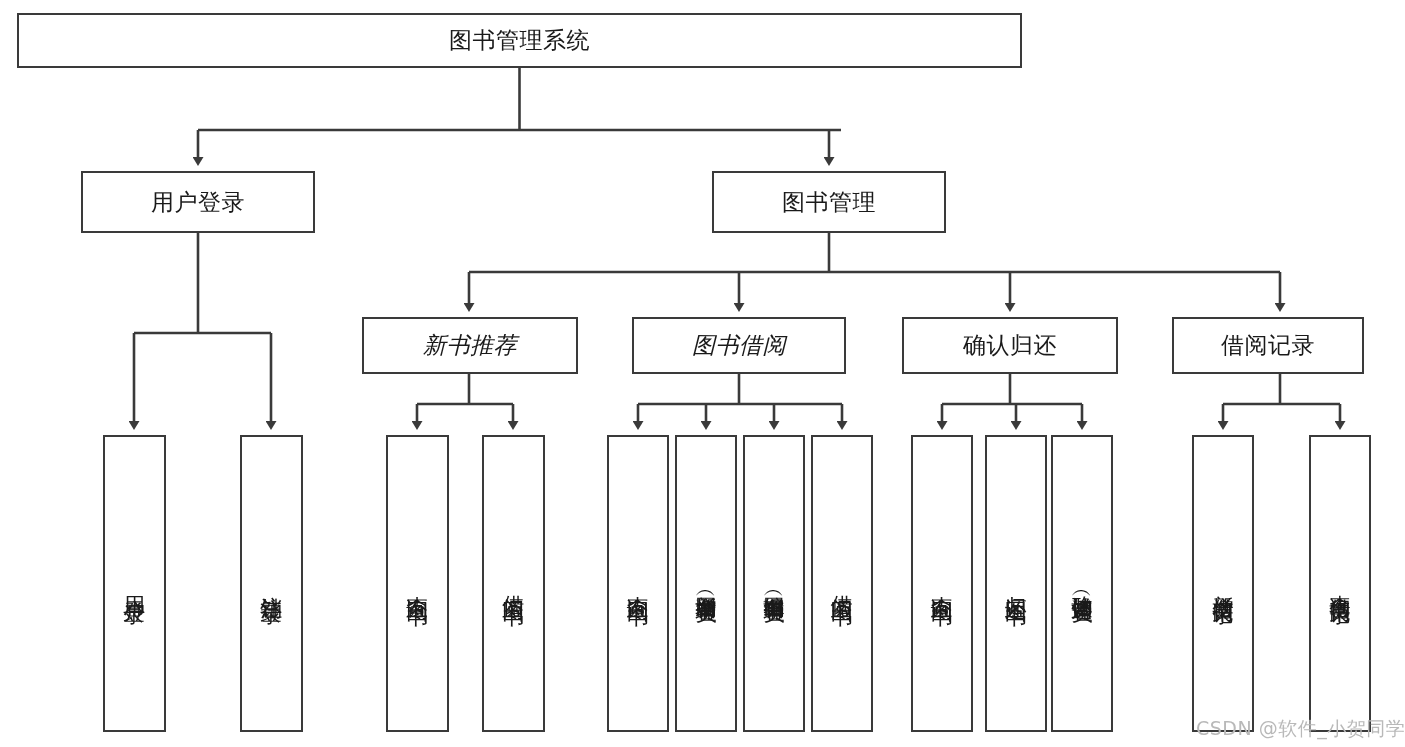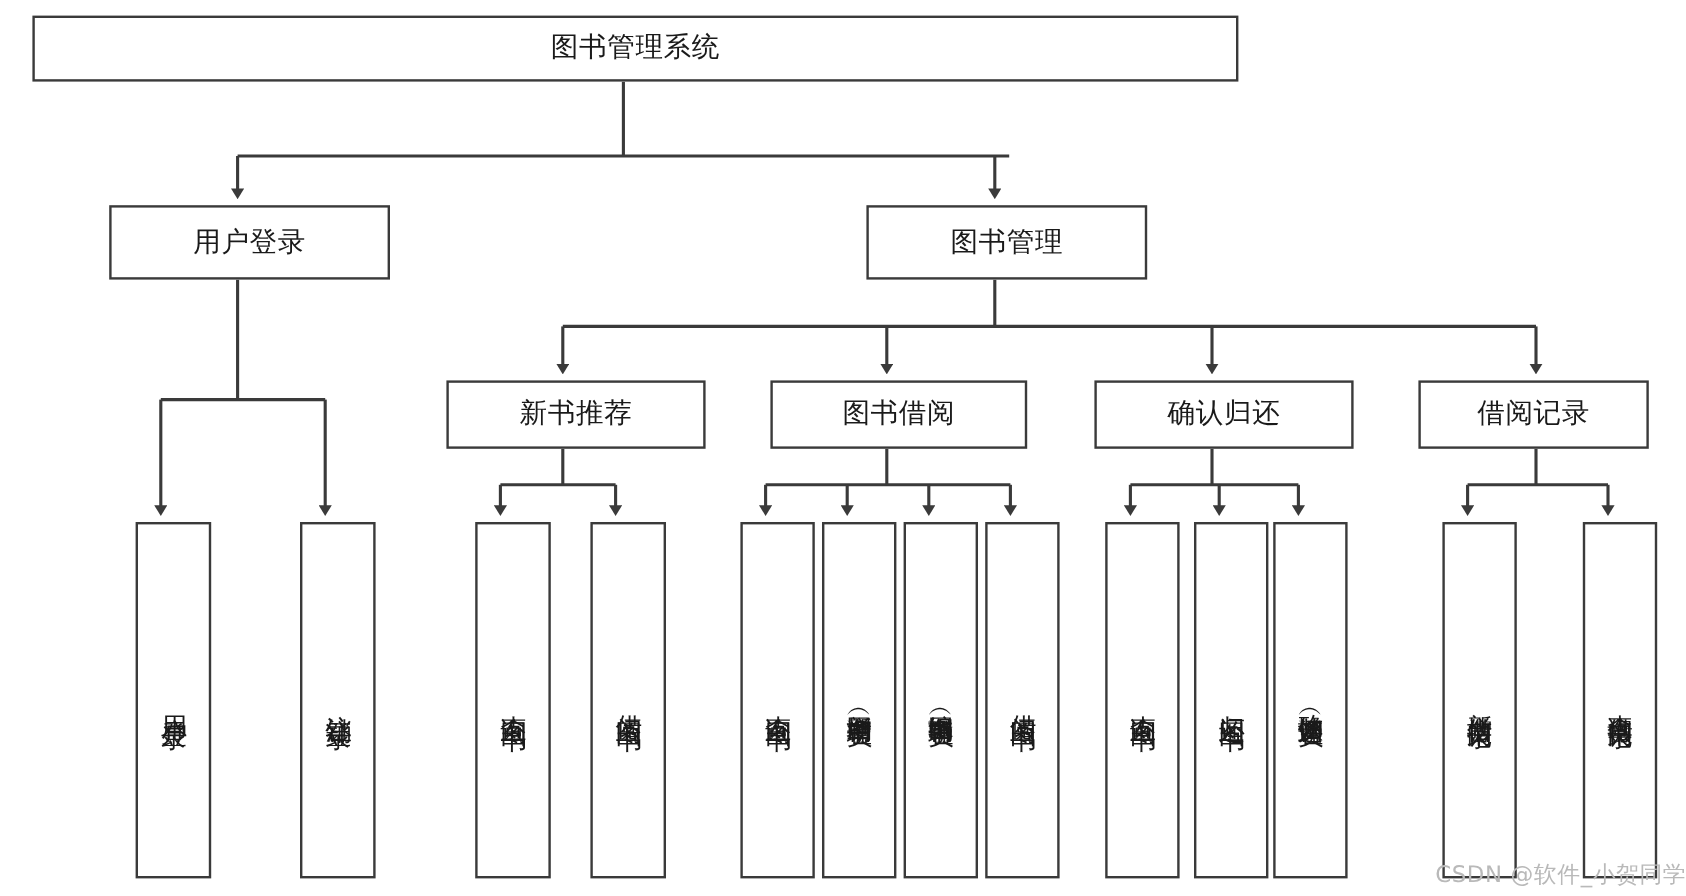--- a/index.html
+++ b/index.html
@@ -31,21 +31,20 @@
     box-sizing: border-box;
     border: 2.2px solid #3a3a3a;
     background: #ffffff;
     color: #1a1a1a;
     display: flex;
     align-items: center;
     justify-content: center;
     text-align: center;
     line-height: 1.15;
     z-index: 2;
-    margin-left: 10px;
   }
   .node.horiz {
     font-size: 23px;
     letter-spacing: 0.5px;
   }
   .node.vert {
     writing-mode: vertical-rl;
     text-orientation: upright;
     font-size: 22px;
     letter-spacing: 3px;
@@ -125,24 +124,24 @@
     <span>图书管理系统</span>
   </div>
 
   <div class="node horiz" style="left:81px; top:171px; width:234px; height:62px;">
     <span>用户登录</span>
   </div>
   <div class="node horiz" style="left:712px; top:171px; width:234px; height:62px;">
     <span>图书管理</span>
   </div>
 
-  <div class="node horiz" style="left:362px; top:317px; width:216px; height:57px;">
+  <div class="node horiz" style="left:362px; top:317px; width:216px; height:57px;font-style:italic;">
     <span>新书推荐</span>
   </div>
-  <div class="node horiz" style="left:632px; top:317px; width:214px; height:57px;">
+  <div class="node horiz" style="left:632px; top:317px; width:214px; height:57px;font-style:italic;">
     <span>图书借阅</span>
   </div>
   <div class="node horiz" style="left:902px; top:317px; width:216px; height:57px;">
     <span>确认归还</span>
   </div>
   <div class="node horiz" style="left:1172px; top:317px; width:192px; height:57px;">
     <span>借阅记录</span>
   </div>
 
   <div class="node vert" style="left:103px; top:435px; width:63px; height:297px;">

